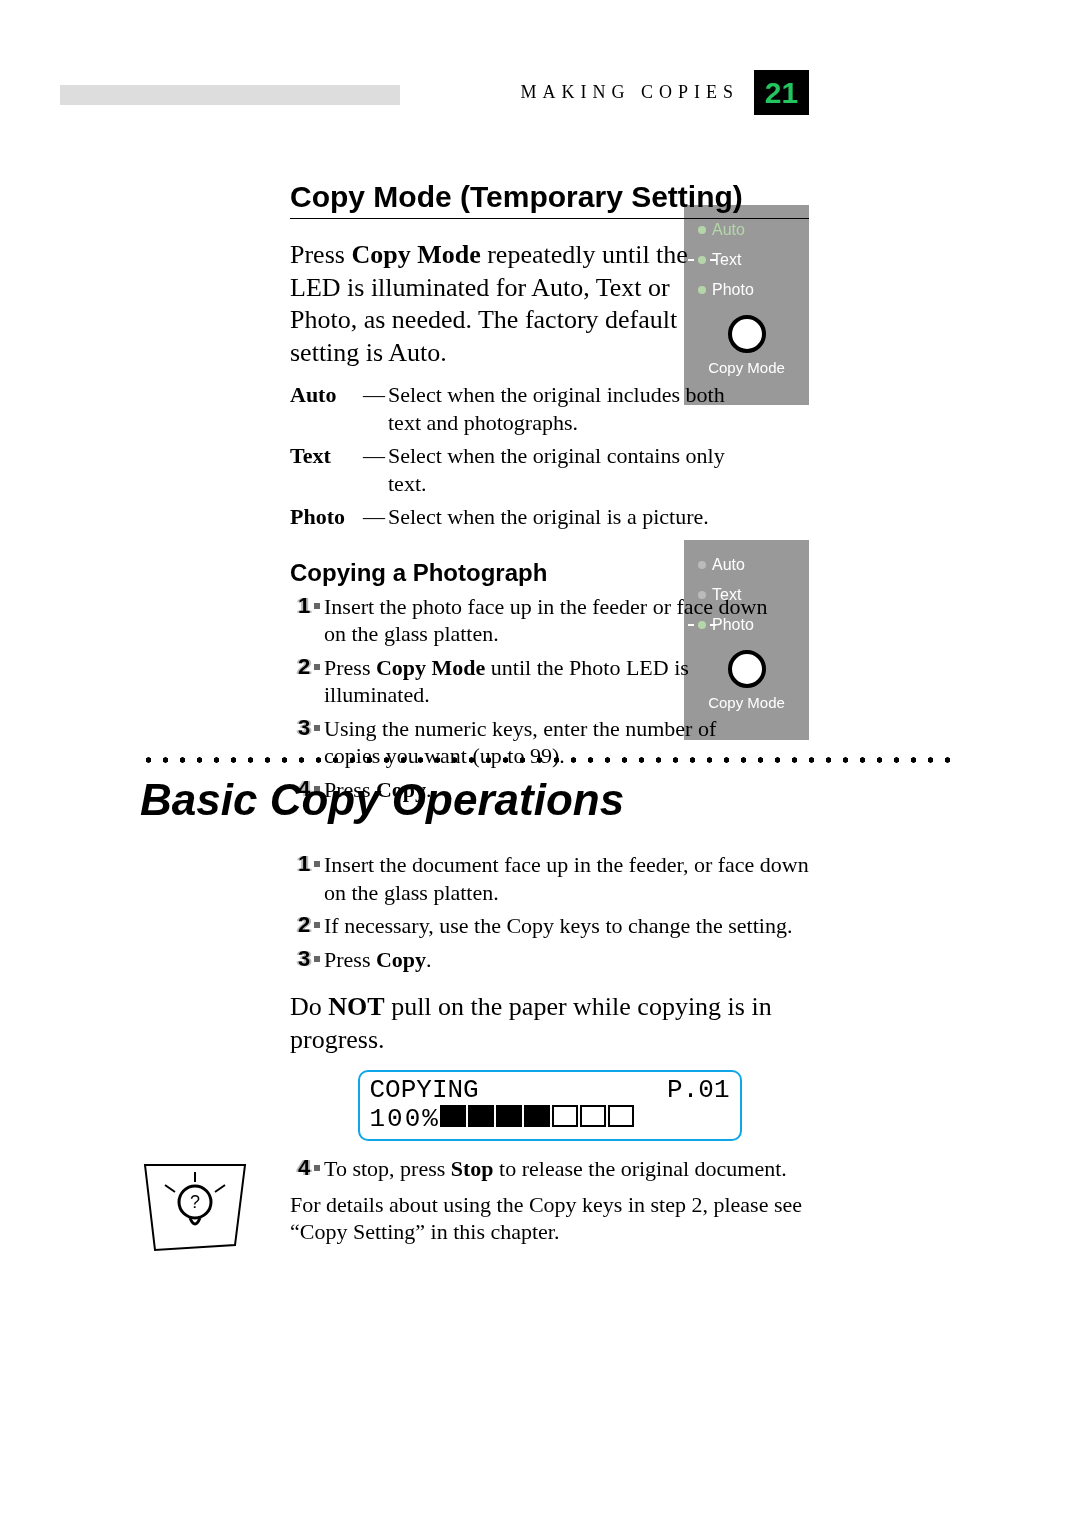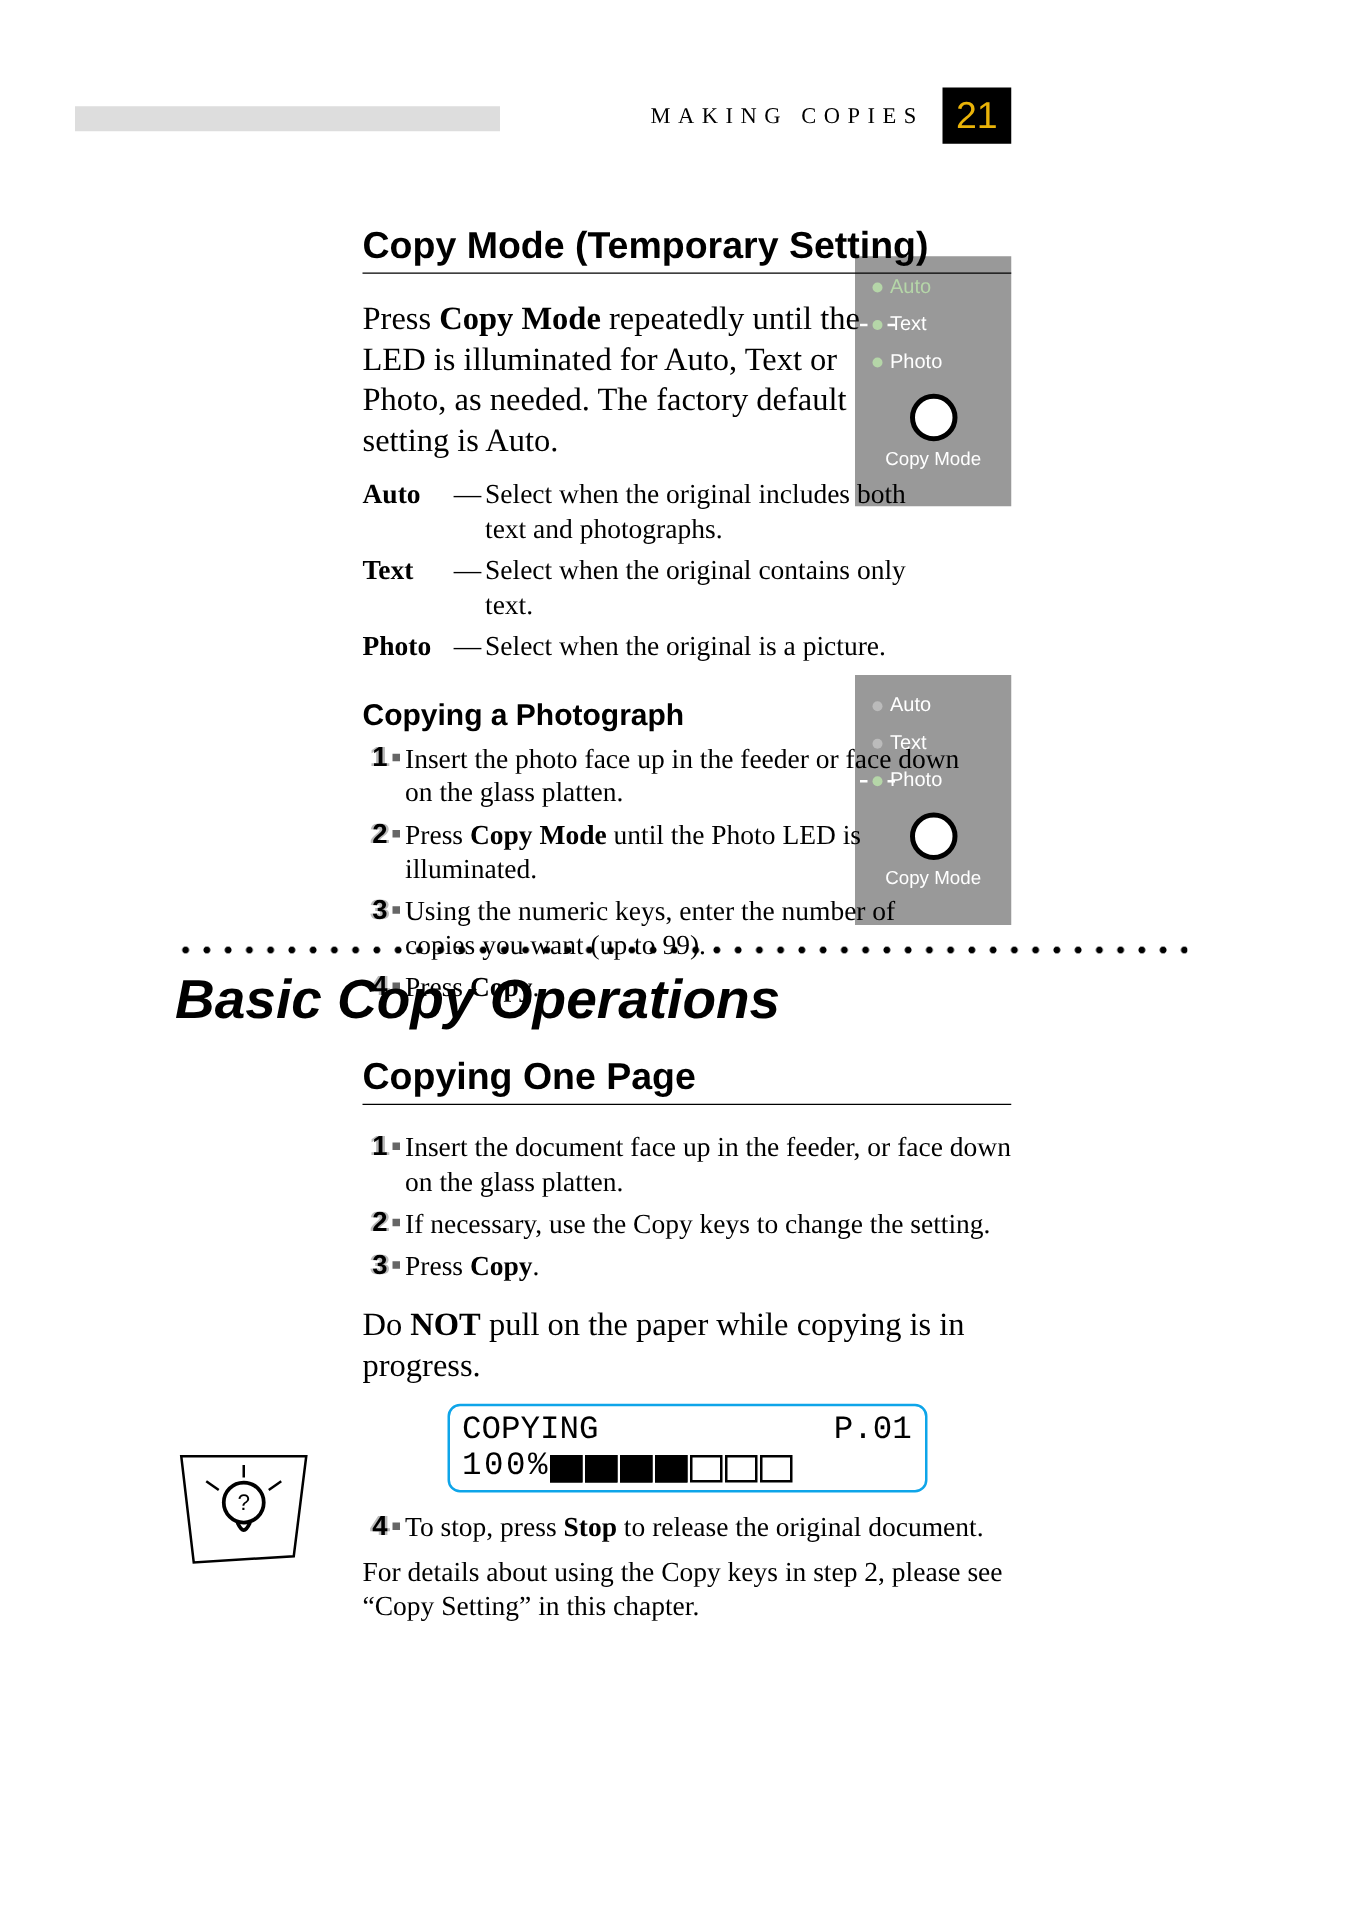--- a/index.html
+++ b/index.html
@@ -43,23 +43,23 @@
     color: #000;
     font-family: "Times New Roman", serif;
   }
   .top-bar .pagenum {
     position: absolute;
     right: 0;
     top: 0;
     width: 55px;
     height: 45px;
     background: #000;
-    color: #eab308;
-    font-family: Arial, Helvetica, sans-serif;
-    font-weight: normal;
+    color: #22c55e;
+    font-family: Arial, Helvetica, sans-serif;
+    font-weight: bold;
     font-size: 30px;
     display: flex;
     align-items: center;
     justify-content: center;
   }
 
   .content {
     position: absolute;
     top: 180px;
     left: 290px;
@@ -224,21 +224,21 @@
     width: 360px;
     margin: 14px auto 14px auto;
     border: 2px solid #0ea5e9;
     border-radius: 10px;
     padding: 4px 10px 6px 10px;
     font-family: "Courier New", monospace;
     font-size: 26px;
     line-height: 1.1;
   }
   .lcd .row1 { display: flex; justify-content: space-between; }
-  .lcd .row2 { display: flex; align-items: flex-end; gap: 0; letter-spacing: 2px; font-family: Liberation Mono, monospace; }
+  .lcd .row2 { display: flex; align-items: flex-start; gap: 0; letter-spacing: 2px; font-family: Liberation Mono, monospace; }
   .lcd .blocks { display: flex; gap: 2px; }
   .lcd .bl { width: 22px; height: 18px; border: 2px solid #000; }
   .lcd .bl.fill { background: #000; }
 
   .hint-icon {
     position: absolute;
     left: 140px;
     top: 1160px;
     width: 110px;
     height: 95px;
@@ -343,21 +343,20 @@
       </div>
     </div>
   </div>
 
   <div class="big-section">
     <div class="dot-row"></div>
     <h1 class="big">Basic Copy Operations</h1>
   </div>
 
   <div class="content2">
-    <h2 class="section">Copying One Page</h2>
 
     <div class="step step-wide">
       <div class="num">1</div>
       <div class="text">Insert the document face up in the feeder, or face down on the glass platten.</div>
     </div>
     <div class="step step-wide">
       <div class="num">2</div>
       <div class="text">If necessary, use the Copy keys to change the setting.</div>
     </div>
     <div class="step step-wide">

